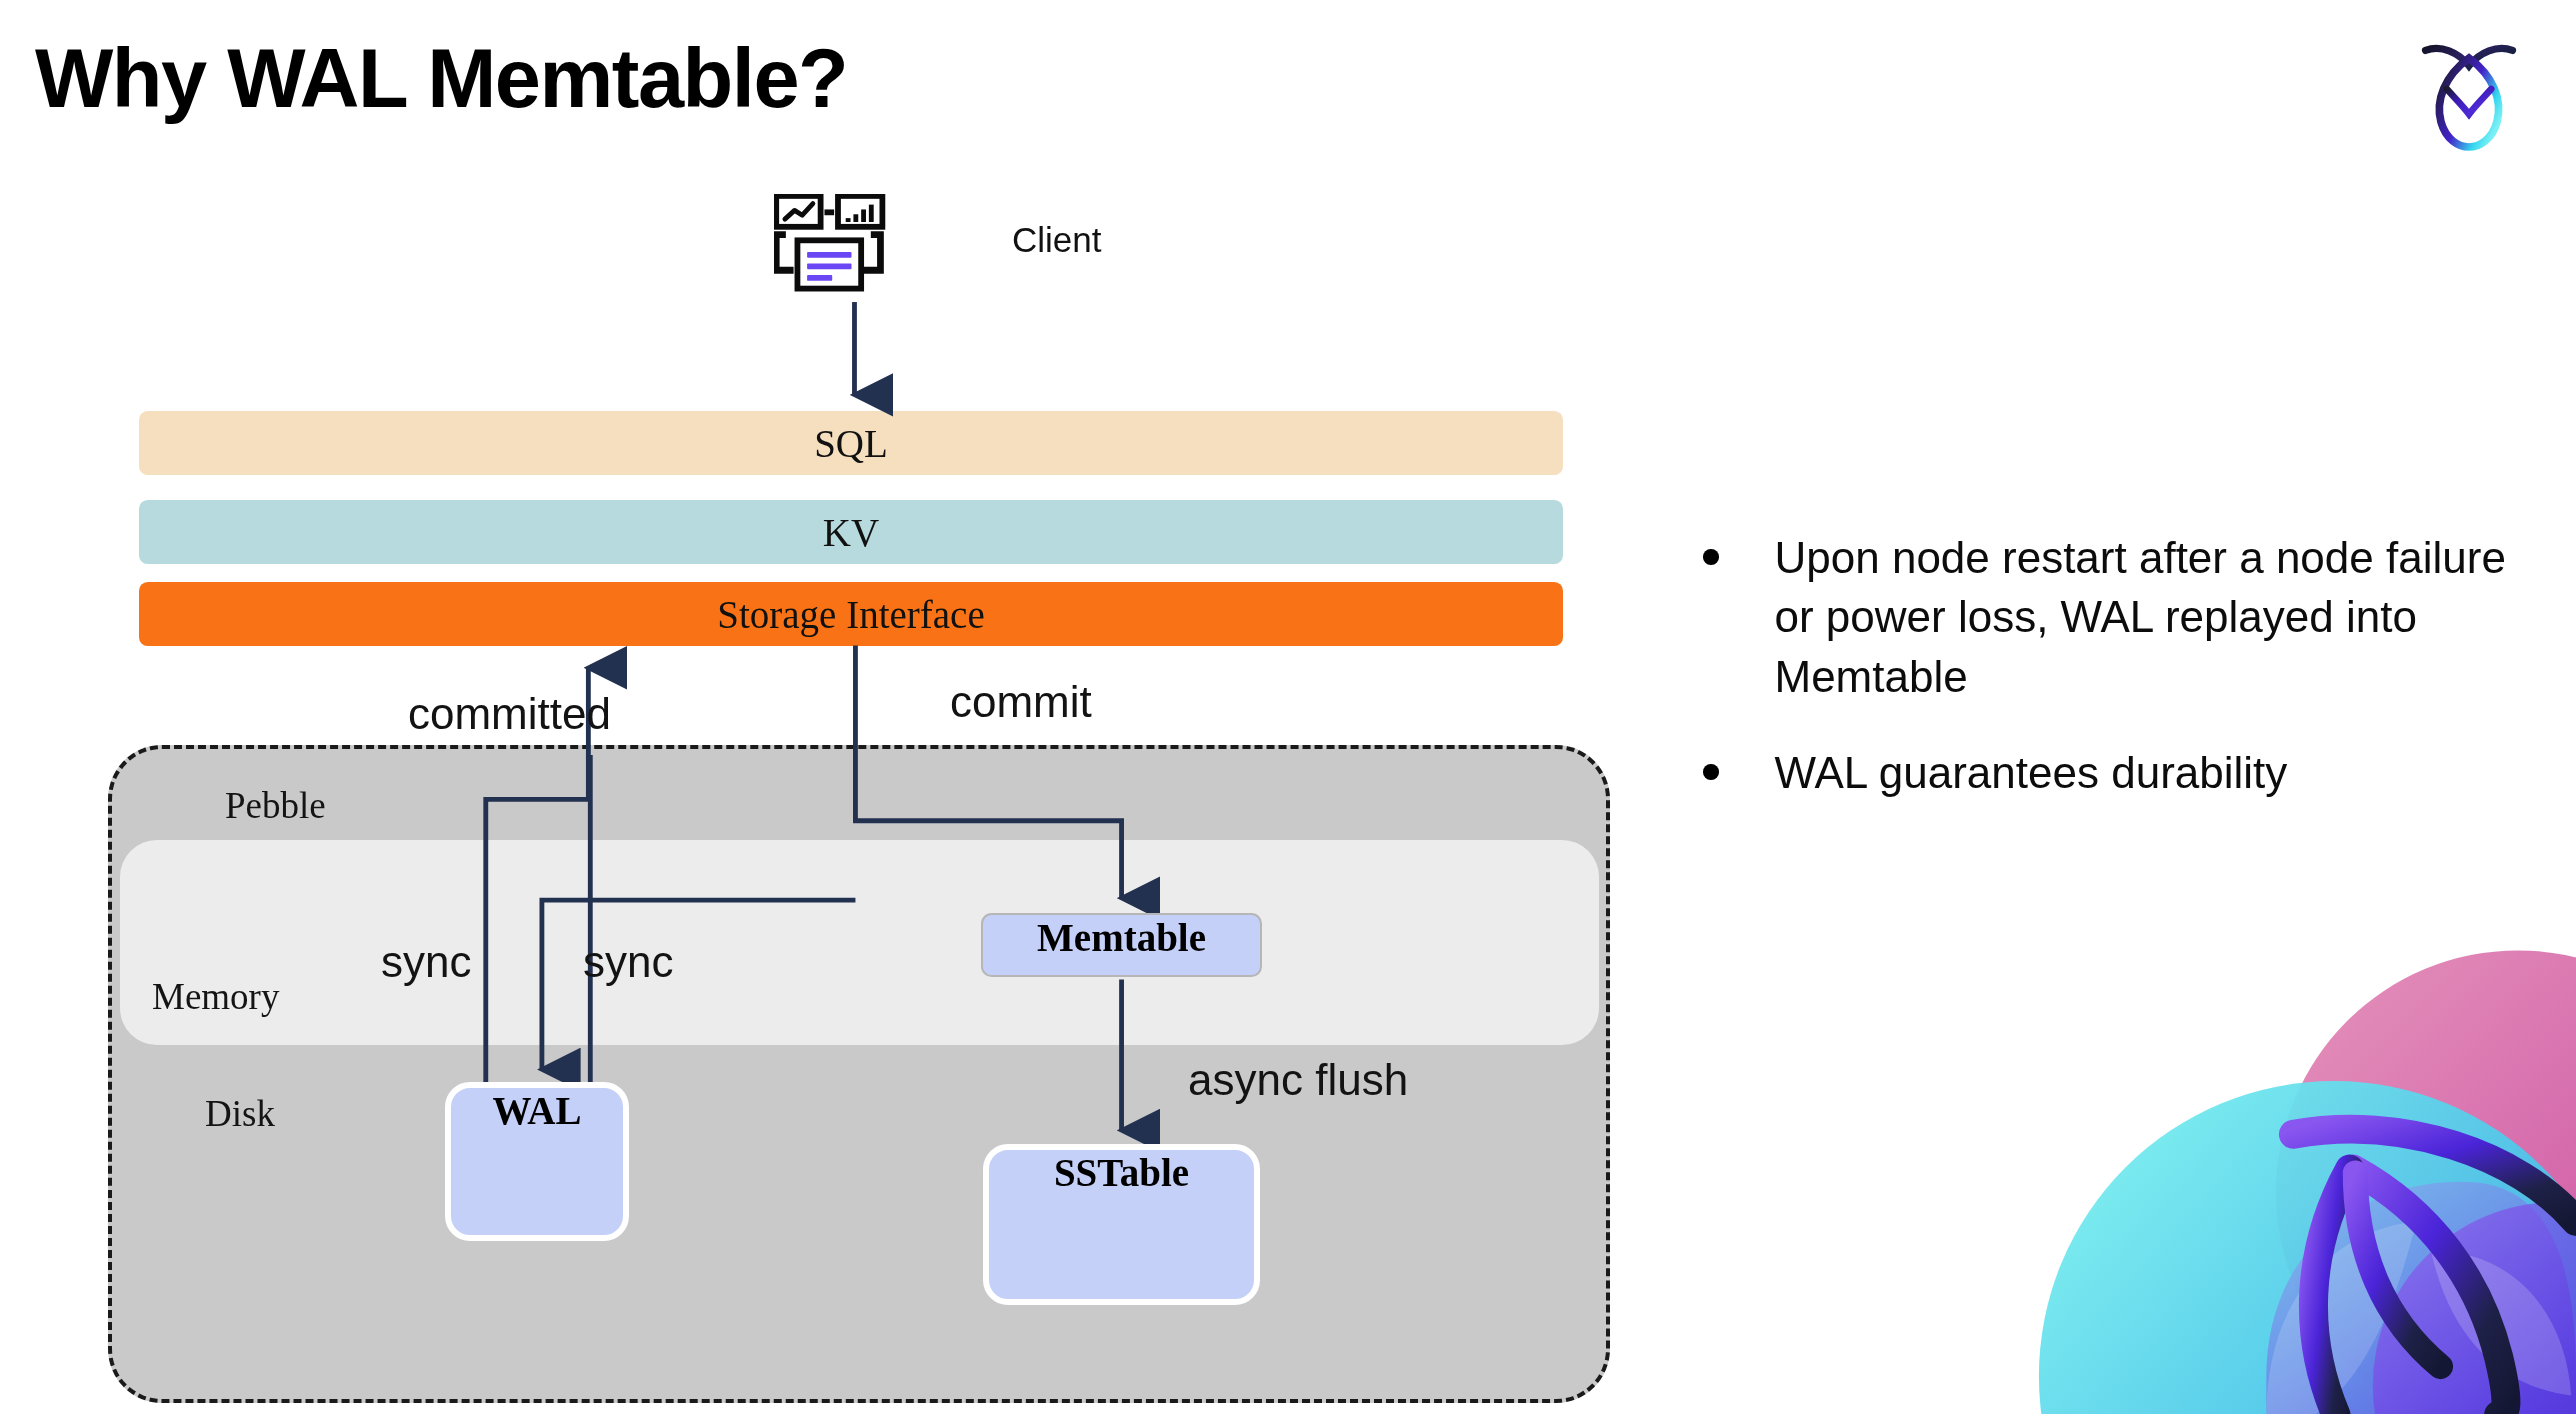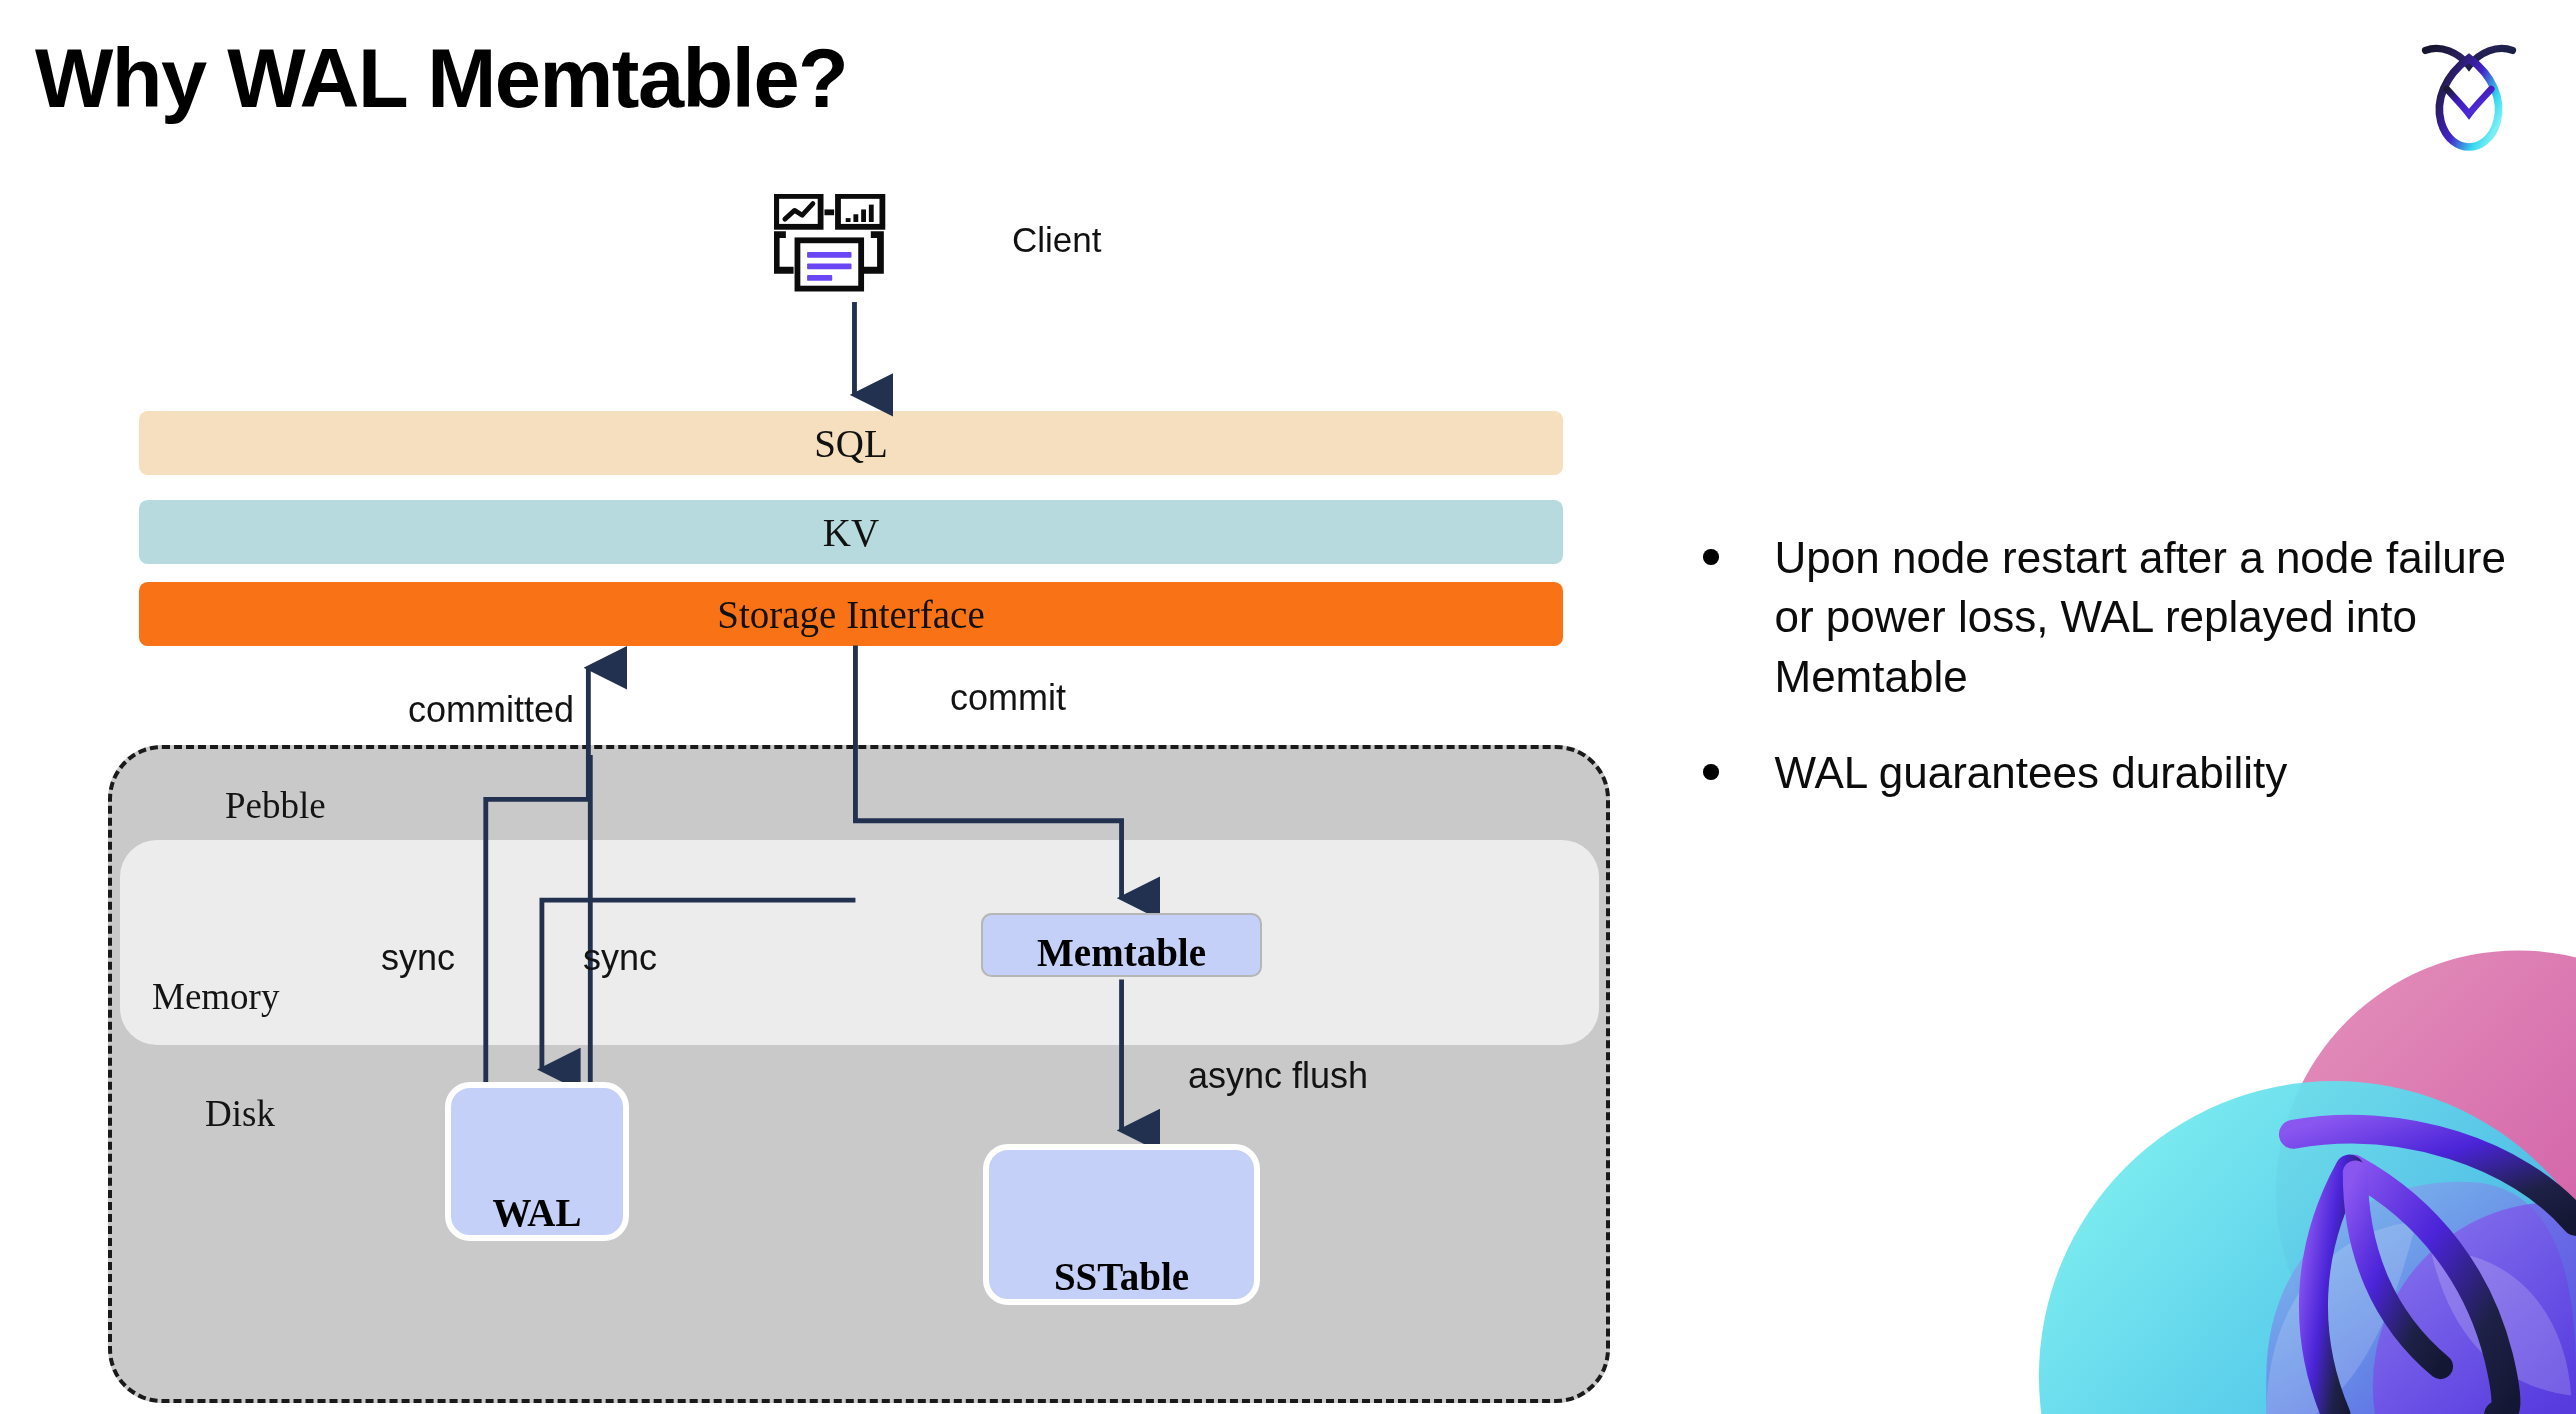--- a/index.html
+++ b/index.html
@@ -73,21 +73,21 @@
   }
   .disk-label {
     position: absolute; left: 205px; top: 1092px;
     font-family: "Liberation Serif", serif; font-size: 37px; color: #141414;
   }
 
   
   .node {
     position: absolute;
     background: #c5d0f9;
-    display: flex; align-items: flex-end; justify-content: center;
+    display: flex; align-items: flex-start; justify-content: center;
     font-family: "Liberation Serif", serif;
     font-weight: 700; color: #000;
   }
   .node-memtable {
     left: 981px; top: 913px; width: 281px; height: 64px;
     border-radius: 10.6px; border: 2.9px solid #b6b6b6;
     font-size: 39px;
   }
   .node-wal {
     left: 445px; top: 1082px; width: 184px; height: 159px;
@@ -97,21 +97,21 @@
   .node-sstable {
     left: 983px; top: 1144px; width: 277px; height: 161px;
     border-radius: 25px; border: 6.8px solid #ffffff;
     font-size: 39px;
   }
 
   
   .edge-label {
     position: absolute;
     font-family: "Liberation Sans", sans-serif;
-    font-size: 36px; color: #131313;
+    font-size: 44px; color: #131313;
     white-space: nowrap;
   }
   .lbl-committed { left: 408px; top: 689px; }
   .lbl-commit    { left: 950px; top: 677px; }
   .lbl-sync1     { left: 381px; top: 937px; }
   .lbl-sync2     { left: 583px; top: 937px; }
   .lbl-asyncflush{ left: 1188px; top: 1055px; }
 
   
   .arrows { position: absolute; left:0; top:0; width: 2576px; height: 1415px; pointer-events:none; }

